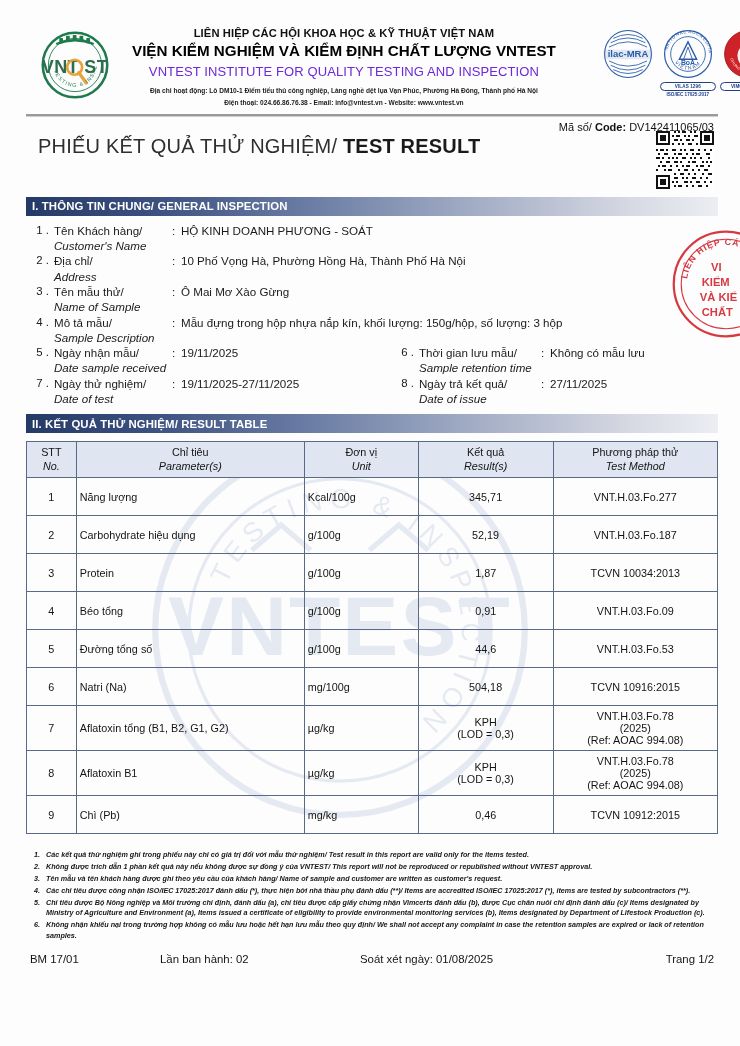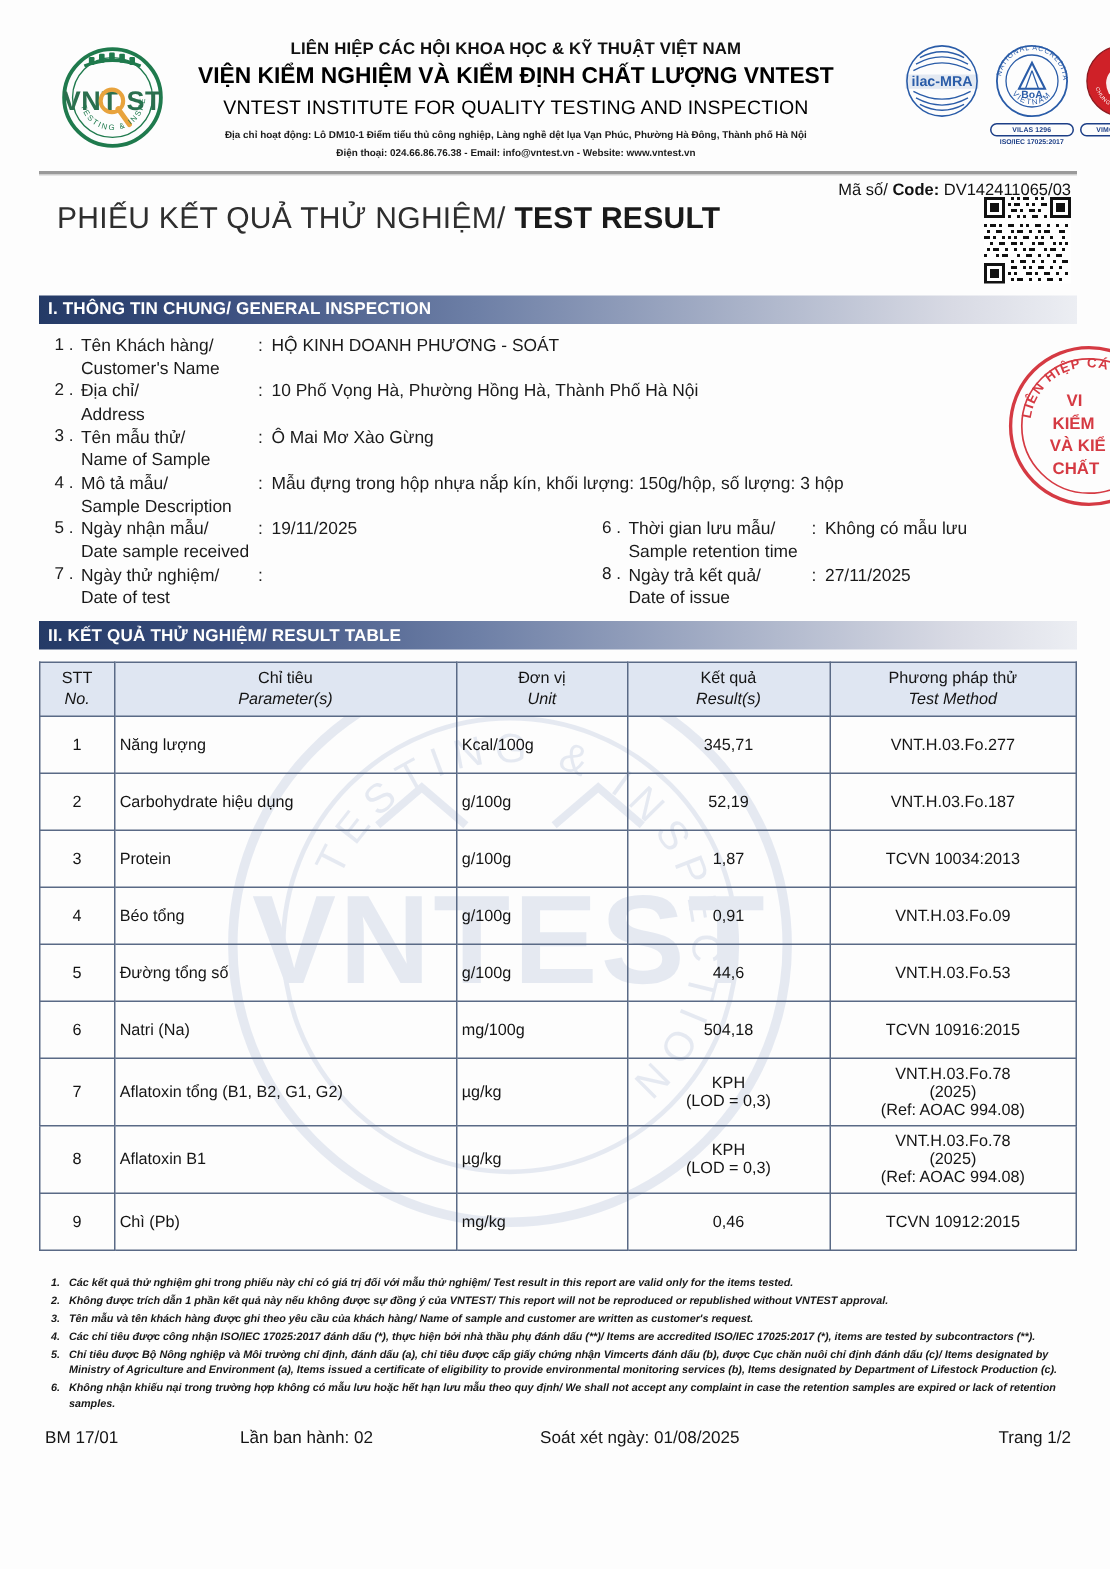--- a/index.html
+++ b/index.html
@@ -66,21 +66,21 @@
   .org-line2 {
     font-size: 15.2px;
     font-weight: bold;
     color: #000;
     line-height: 1.3;
     margin-top: 1px;
     white-space: nowrap;
   }
   .org-line3 {
     font-size: 13px;
-    color: #000000;
+    color: #6d28d9;
     line-height: 1.35;
     margin-top: 2px;
     letter-spacing: 0.1px;
   }
   .org-addr {
     font-size: 6.6px;
     font-weight: bold;
     color: #1b1b1b;
     margin-top: 6px;
     line-height: 1.55;
@@ -192,21 +192,21 @@
   }
   .info-num {
     width: 20px;
     flex: 0 0 20px;
     text-align: right;
     padding-right: 5px;
     font-size: 11.4px;
   }
   .info-labels { width: 118px; flex: 0 0 118px; }
   .info-labels .lbl-vn { display: block; }
-  .info-labels .lbl-en { display: block; }
+  .info-labels .lbl-en { display: block; font-style: italic; }
   .info-colon { width: 9px; flex: 0 0 9px; }
   .info-value { flex: 1 1 auto; }
 
   .info-row.two-col { }
   .col-a { flex: 0 0 365px; display: flex; }
   .col-b { flex: 1 1 auto; display: flex; }
   .col-b .info-labels { width: 122px; flex: 0 0 122px; }
 
   
   .table-wrap {
@@ -590,20 +590,21 @@
     </div>
 
     <div class="info-row two-col">
       <div class="col-a">
         <div class="info-num">7 .</div>
         <div class="info-labels">
           <span class="lbl-vn">Ngày thử nghiệm/</span>
           <span class="lbl-en">Date of test</span>
         </div>
         <div class="info-colon">:</div>
+        <div class="info-value">19/11/2025-27/11/2025</div>
       </div>
       <div class="col-b">
         <div class="info-num">8 .</div>
         <div class="info-labels">
           <span class="lbl-vn">Ngày trả kết quả/</span>
           <span class="lbl-en">Date of issue</span>
         </div>
         <div class="info-colon">:</div>
         <div class="info-value">27/11/2025</div>
       </div>

